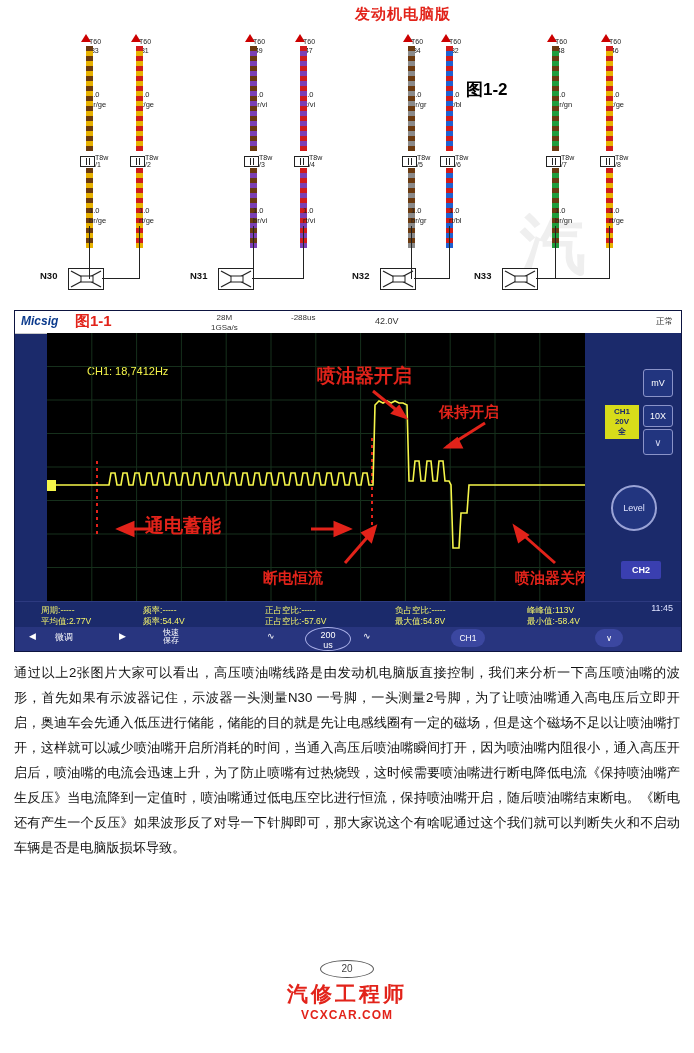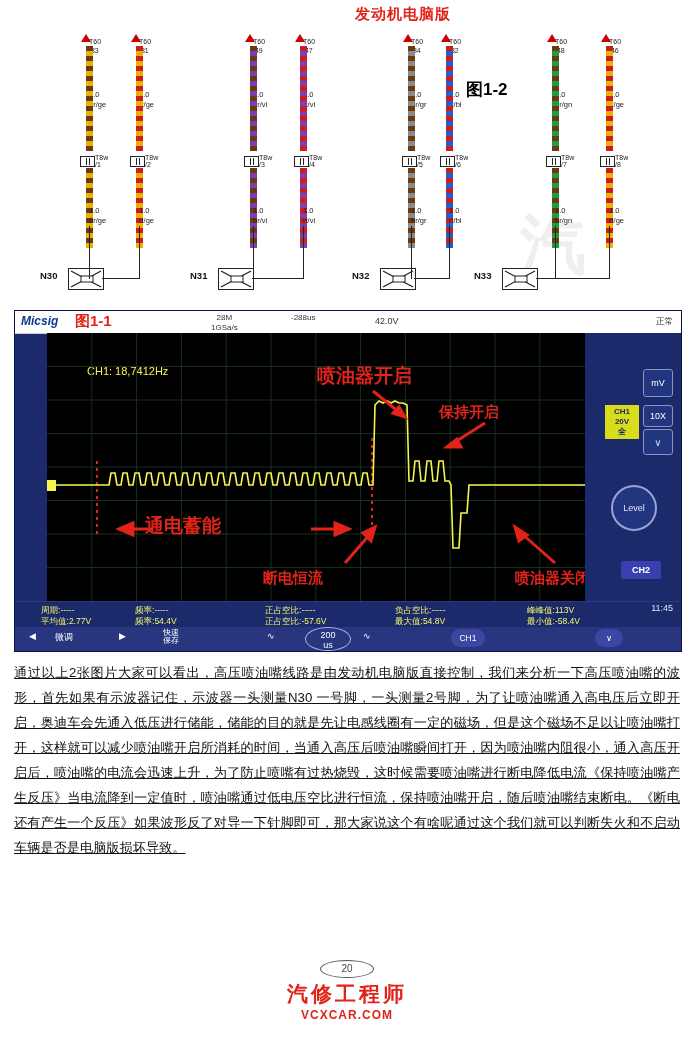--- a/index.html
+++ b/index.html
@@ -58,21 +58,21 @@
   .botbar{position:absolute;left:0;top:316px;width:666px;height:24px;background:#28357f;}
   .botbar .it{position:absolute;top:4px;color:#fff;font-size:9px;}
   .pill{position:absolute;top:2px;background:#3b47a0;border-radius:10px;color:#fff;font-size:8.5px;display:flex;align-items:center;justify-content:center;}
   .timebase{position:absolute;left:290px;top:0px;width:46px;height:24px;border-radius:50%;border:1.5px solid #aab0e8;color:#fff;font-size:9px;text-align:center;line-height:1.1;padding-top:3px;box-sizing:border-box;}
 
   .ann{position:absolute;color:#e2231a;font-weight:bold;}
   .ann.big{font-size:19px;}
   .ann.med{font-size:15px;}
 
   
-  .para{position:absolute;left:14px;top:660px;width:666px;font-size:13.2px;line-height:25px;color:#111;text-align:justify;text-decoration:underline;}
+  .para{position:absolute;left:14px;top:660px;width:666px;font-size:13.2px;line-height:25px;color:#111;text-align:justify;}
 
   
   .footer{position:absolute;left:0;top:960px;width:694px;text-align:center;}
   .pagenum{font-size:10px;color:#444;}
   .brand{font-size:21px;font-weight:bold;color:#e2231a;letter-spacing:3px;margin-top:2px;}
   .site{font-size:12px;font-weight:bold;color:#e2231a;letter-spacing:1px;}
   .oval{width:52px;height:16px;border:1px solid #555;border-radius:50%;margin:0 auto;position:relative;}
 </style>
 </head>
 <body>
@@ -647,21 +647,21 @@
     <div class="btn-chev">∨</div>
     <div class="level-knob">Level</div>
     <div class="ch2tag">CH2</div>
   </div>
 
   <div class="measbar">
     <div class="cell" style="left:26px">
       <span>周期:</span><span>-----</span><br>
       <span>平均值:</span><span>2.77V</span>
     </div>
-    <div class="cell" style="left:120px">
+    <div class="cell" style="left:128px">
       <span>频率:</span><span>-----</span><br>
       <span>频率:</span><span>54.4V</span>
     </div>
     <div class="cell" style="left:250px">
       <span>正占空比:</span><span>-----</span><br>
       <span>正占空比:</span><span>-57.6V</span>
     </div>
     <div class="cell" style="left:380px">
       <span>负占空比:</span><span>-----</span><br>
       <span>最大值:</span><span>54.8V</span>

